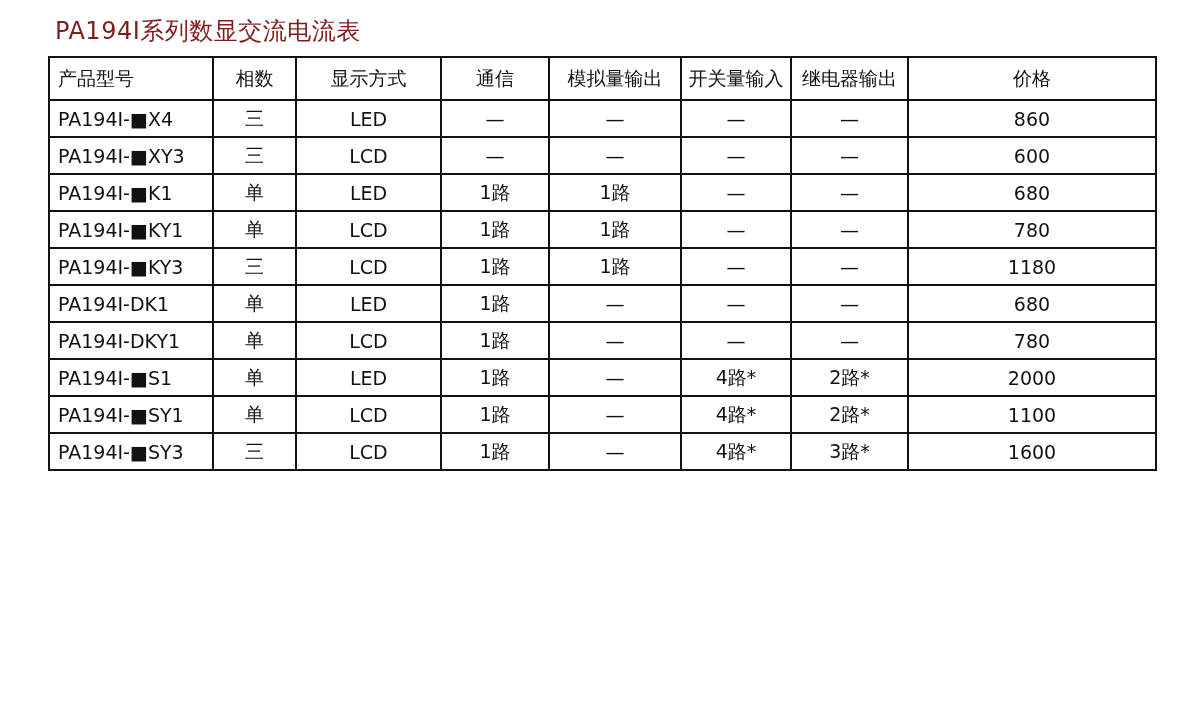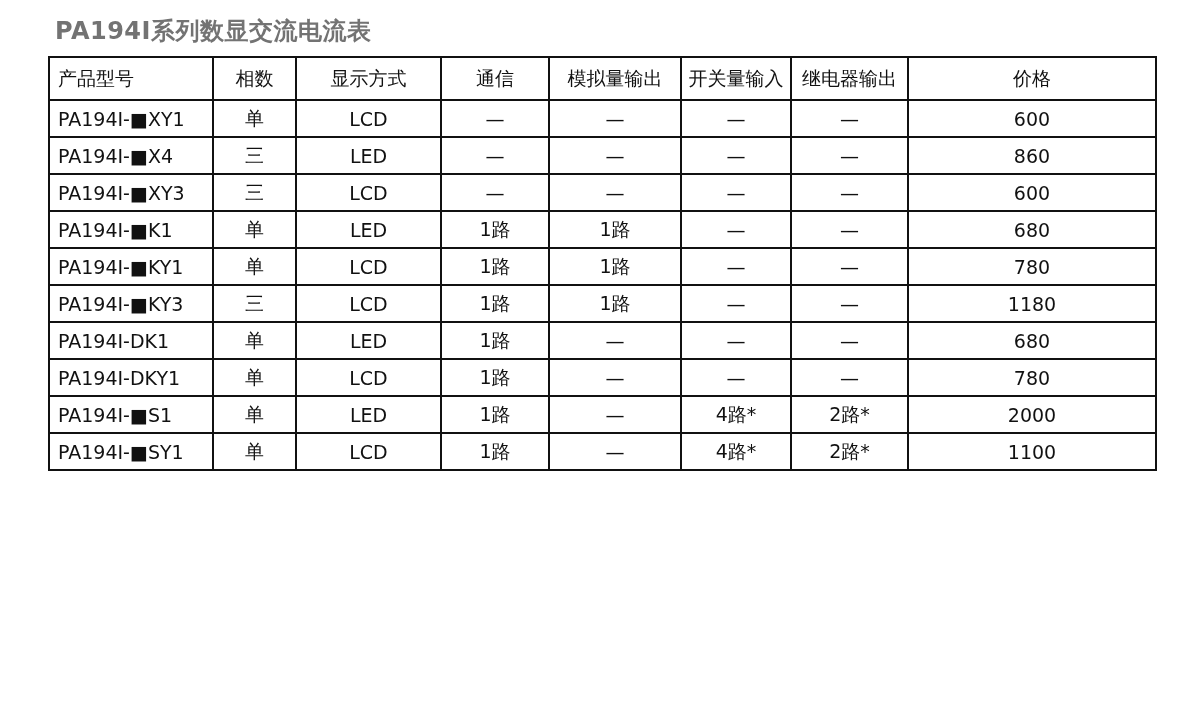--- a/index.html
+++ b/index.html
@@ -11,24 +11,24 @@
   }
   .page {
     width: 1200px;
     height: 717px;
     background: #ffffff;
     overflow: hidden;
     box-sizing: border-box;
   }
   .doc-title {
     font-size: 24px;
-    font-weight: bold;
+    font-weight: normal;
     letter-spacing: 0.5px;
     margin: 15px 16px 9px 55px;
-    color: #737373;
+    color: #7f1d1d;
   }
   table.spec-table {
     border-collapse: collapse;
     table-layout: fixed;
     width: 1107px;
     margin-left: 48px;
     background: #ffffff;
   }
   table.spec-table th,
   table.spec-table td {
@@ -80,30 +80,20 @@
         <th>相数</th>
         <th>显示方式</th>
         <th>通信</th>
         <th>模拟量输出</th>
         <th>开关量输入</th>
         <th>继电器输出</th>
         <th>价格</th>
       </tr>
     </thead>
     <tbody>
-        <tr>
-          <td class="model-col">PA194I-■XY1</td>
-          <td>单</td>
-          <td>LCD</td>
-          <td>—</td>
-          <td>—</td>
-          <td>—</td>
-          <td>—</td>
-          <td>600</td>
-        </tr>
         <tr>
           <td class="model-col">PA194I-■X4</td>
           <td>三</td>
           <td>LED</td>
           <td>—</td>
           <td>—</td>
           <td>—</td>
           <td>—</td>
           <td>860</td>
         </tr>
@@ -180,16 +170,26 @@
         <tr>
           <td class="model-col">PA194I-■SY1</td>
           <td>单</td>
           <td>LCD</td>
           <td>1路</td>
           <td>—</td>
           <td>4路*</td>
           <td>2路*</td>
           <td>1100</td>
         </tr>
+        <tr>
+          <td class="model-col">PA194I-■SY3</td>
+          <td>三</td>
+          <td>LCD</td>
+          <td>1路</td>
+          <td>—</td>
+          <td>4路*</td>
+          <td>3路*</td>
+          <td>1600</td>
+        </tr>
       </tbody>
   </table>
 
 </div>
 
 </body></html>

